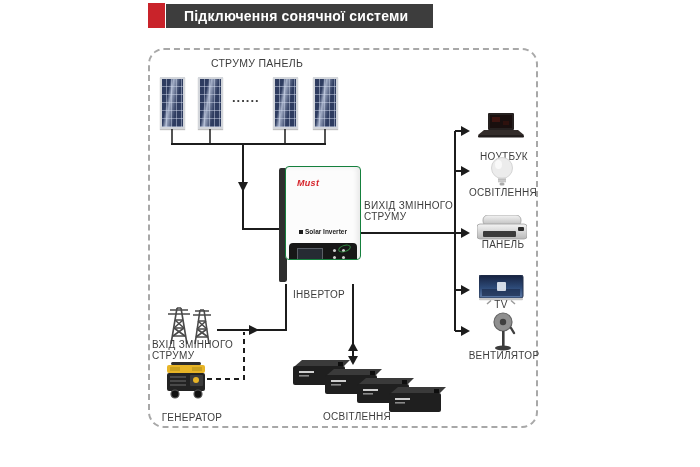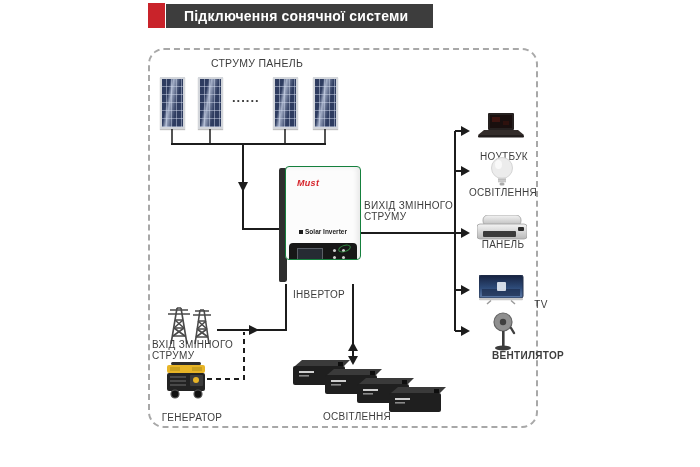--- a/index.html
+++ b/index.html
@@ -240,24 +240,24 @@
           <stop offset=".55" stop-color="#2d4a78"></stop>
           <stop offset="1" stop-color="#5d7aa6"></stop>
       </linearGradient>
     </defs>
     <rect x="0" y="0" width="44" height="23" rx="2" fill="url(#tg)" stroke="#23304d" stroke-width="1"></rect>
     <rect x="3" y="14" width="38" height="7" fill="#1b2c4d" opacity=".7"></rect>
     <rect x="18" y="7" width="9" height="9" rx="1" fill="#e8edf5" opacity=".9"></rect>
     <rect x="0" y="23" width="44" height="2.2" rx="1" fill="#c7c7c7"></rect>
     <path d="M12 25.5 L8 29 M32 25.5 L36 29" stroke="#9a9a9a" stroke-width="1.5"></path>
   </svg>
-  <div class="lbl center" style="left:501px; top:299px;margin-left:40px;">TV</div>
+  <div class="lbl center" style="left:501px; top:299px;">TV</div>
 
   <svg class="dev-icon fan" width="28" height="42" viewBox="0 0 28 42">
     <circle cx="13" cy="10" r="9" fill="#8f8f8f" stroke="#636363" stroke-width="1.2"></circle>
     <circle cx="13" cy="10" r="3.2" fill="#3f3f3f"></circle>
     <path d="M21 16 L24 21" stroke="#3f3f3f" stroke-width="2.4" stroke-linecap="round"></path>
     <rect x="12" y="19" width="2.6" height="15" fill="#3c3c3c"></rect>
     <ellipse cx="13" cy="36" rx="8" ry="2.4" fill="#3c3c3c"></ellipse>
   </svg>
-  <div class="lbl center" style="left:528px; top:350px;font-weight:bold;">ВЕНТИЛЯТОР</div>
+  <div class="lbl center" style="left:504px; top:350px;">ВЕНТИЛЯТОР</div>
 
 </div>
 
 </body></html>

